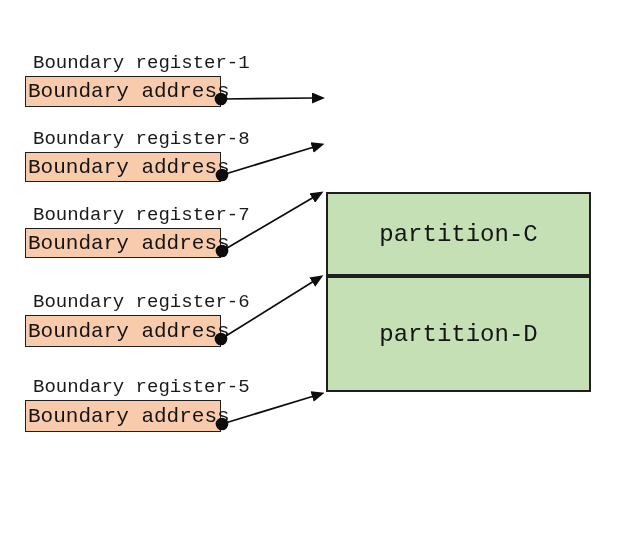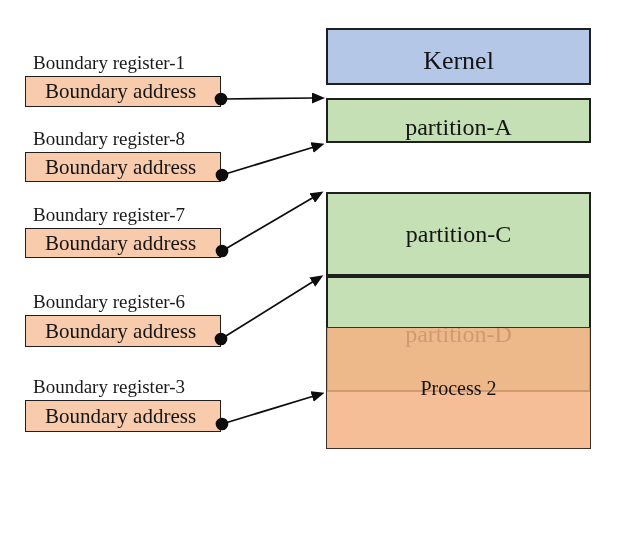--- a/index.html
+++ b/index.html
@@ -1,36 +1,36 @@
 <!DOCTYPE html>
 <html style="--kernel_fill: #b4c7e7; --partition_fill: #c5e0b4; --register_fill: #f8cbad; --process_fill: #f4b183; --border: #1f1f1f; --arrow: #0d0d0d;"><head>
 <meta charset="utf-8">
 <style>
   html,body{margin:0;padding:0;background:#ffffff;}
   #canvas{
     position:relative;
     width:622px;height:555px;
     background:#ffffff;
-    font-family:Liberation Serif, serif;
+    font-family:Liberation Mono, monospace;
     overflow:hidden;
     color:#141414;
   }
   
   .reg-group{position:absolute;left:25px;width:196px;}
   .reg-label{
     position:absolute;left:8px;top:-23px;
     font-size:19px;line-height:20px;white-space:nowrap;color:#1a1a1a;
   }
   .reg-box{
     position:absolute;left:0;top:0;width:196px;
     background:var(--register_fill,#f8cbad);
     border:1.5px solid #1f1f1f;
     box-sizing:border-box;
     display:flex;align-items:center;
-    font-size:21px;padding-left:19px;white-space:nowrap;color:#141414;
+    font-size:21px;padding-left:2px;white-space:nowrap;color:#141414;
   }
   
   #memory-column{position:absolute;left:326px;top:28px;width:265px;height:515px;}
   .mem-box{
     position:absolute;left:0;width:265px;
     box-sizing:border-box;
     border:2px solid #1f1f1f;
     display:flex;align-items:center;justify-content:center;
   }
   .kernel{background:var(--kernel_fill,#b4c7e7);z-index:2;font-size:26px;}
@@ -74,43 +74,34 @@
   </div>
 
   <div class="reg-group" style="top:315px">
     <div class="reg-label">Boundary register-6</div>
     <div class="reg-box" style="height:32px">
       <span class="lbl">Boundary address</span>
     </div>
   </div>
 
   <div class="reg-group" style="top:400px">
-    <div class="reg-label">Boundary register-3</div>
+    <div class="reg-label">Boundary register-5</div>
     <div class="reg-box" style="height:32px">
       <span class="lbl">Boundary address</span>
     </div>
   </div>
 
   <div id="memory-column">
-    <div class="mem-box kernel" style="top:0;height:57px">
-      <span class="lbl">Kernel</span>
-    </div>
-    <div class="mem-box partition pa" style="top:70px;height:45px">
-      <span class="lbl">partition-A</span>
-    </div>
     <div class="mem-box partition" style="top:164px;height:84px">
       <span class="lbl">partition-C</span>
     </div>
     <div class="mem-box partition" style="top:248px;height:116px">
       <span class="lbl">partition-D</span>
     </div>
 
-    <div class="mem-box overlay" style="top:299px;height:122px">
-      <span class="lbl">Process 2</span>
-    </div>
   </div>
 
   <svg id="arrow-layer" width="622" height="555">
     <defs>
       <marker id="ah" markerUnits="userSpaceOnUse" markerWidth="13" markerHeight="11" refX="2" refY="5.5" orient="auto">
         <path d="M0,0 L13,5.5 L0,11 z" fill="#0d0d0d"></path>
       </marker>
     </defs>
     <g stroke="#0d0d0d" stroke-width="1.7" fill="#0d0d0d">
       <line x1="221" y1="99" x2="314" y2="98" marker-end="url(#ah)"></line>

